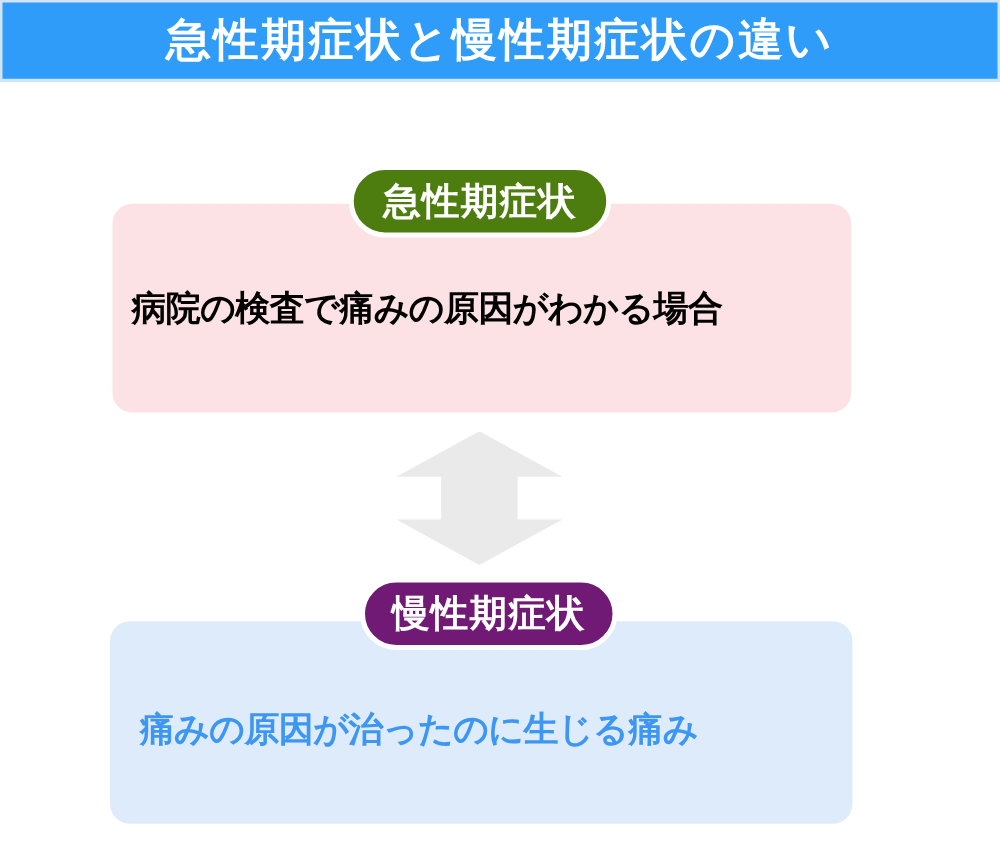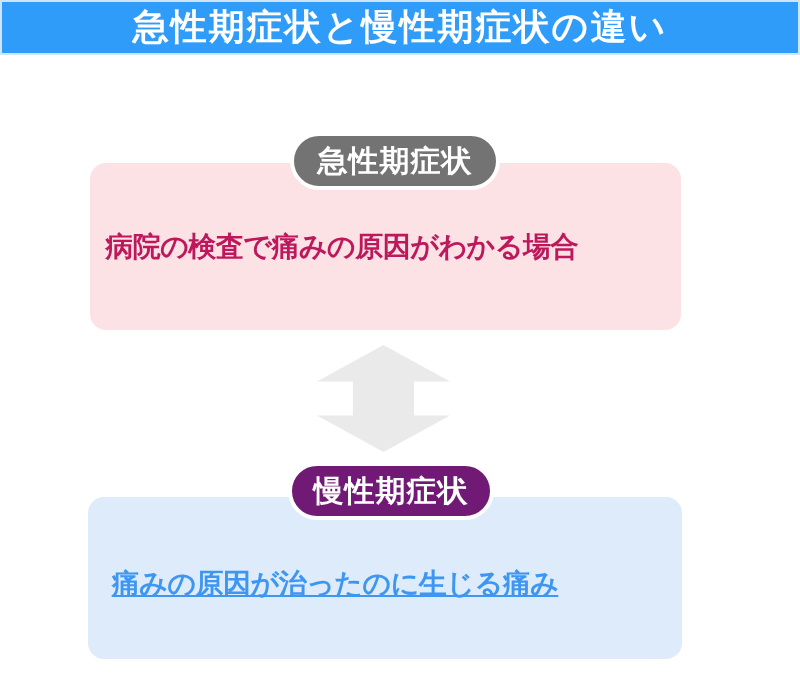--- a/index.html
+++ b/index.html
@@ -9,21 +9,21 @@
     width: 800px;
     height: 687px;
     background: #ffffff;
     overflow: hidden;
     font-family: "Liberation Sans", "DejaVu Sans", sans-serif;
     font-weight: bold;
   }
   .header {
     position: absolute;
     top: 0; left: 0; right: 0;
-    height: 55px;
+    height: 65px;
     background: #2E9CF8;
     border: 2px solid #cfe4f7;
     display: flex;
     align-items: center;
     justify-content: center;
   }
   .header-title {
     color: #ffffff;
     font-size: 36px;
     letter-spacing: 2px;
@@ -50,40 +50,40 @@
     padding-right: 100px;
     padding-top: 12px;
   }
   .box-text {
     font-size: 28px;
     letter-spacing: -0.5px;
     text-align: center;
     line-height: 48px;
     white-space: nowrap;
   }
-  .box-pink .box-text { color: #be185d; }
-  .box-blue .box-text { color: #3D97F2; text-decoration: underline; }
+  .box-pink .box-text { color: #000000; }
+  .box-blue .box-text { color: #3D97F2; }
   .pill {
     position: absolute;
     height: 58px;
     border: 4px solid #ffffff;
     border-radius: 30px;
     display: flex;
     align-items: center;
     justify-content: center;
     color: #ffffff;
     font-size: 30px;
     letter-spacing: 1px;
     z-index: 2;
     white-space: nowrap;
   }
   .pill-red {
-    left: 290px; top: 132px;
+    left: 279px; top: 132px;
     width: 210px;
-    background: #737373;
+    background: #4d7c0f;
   }
   .pill-blue {
     left: 288px; top: 462px;
     width: 206px;
     background: #701a75;
   }
   .updown-arrow {
     position: absolute;
     left: 317px; top: 345px;
     width: 133px; height: 107px;

